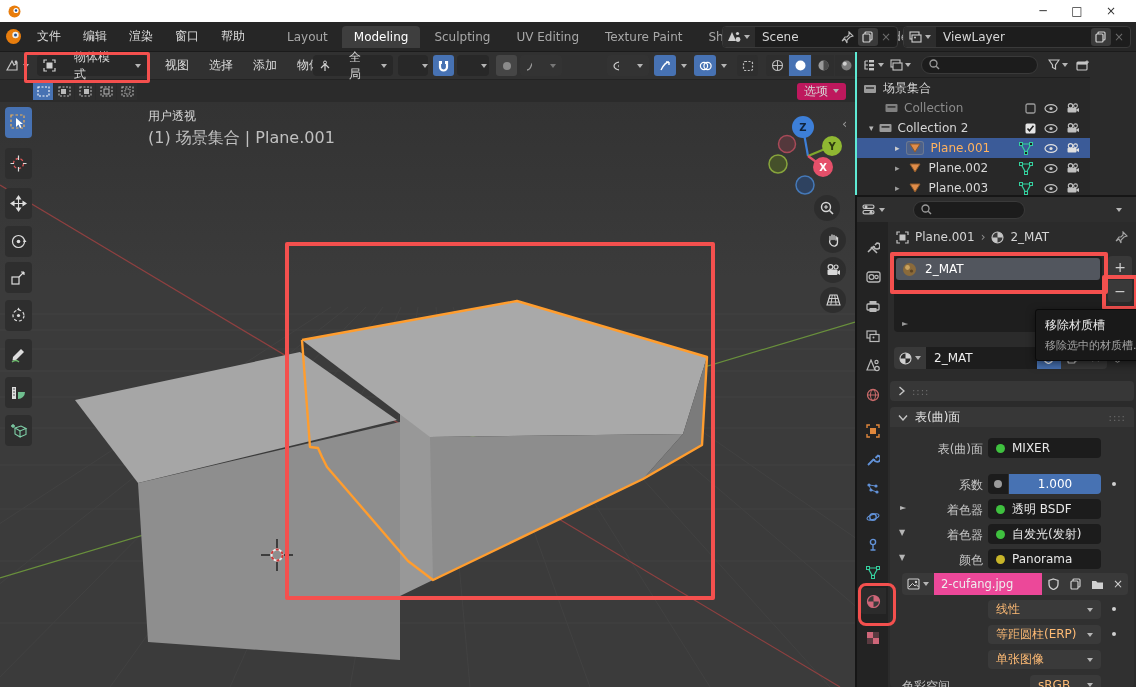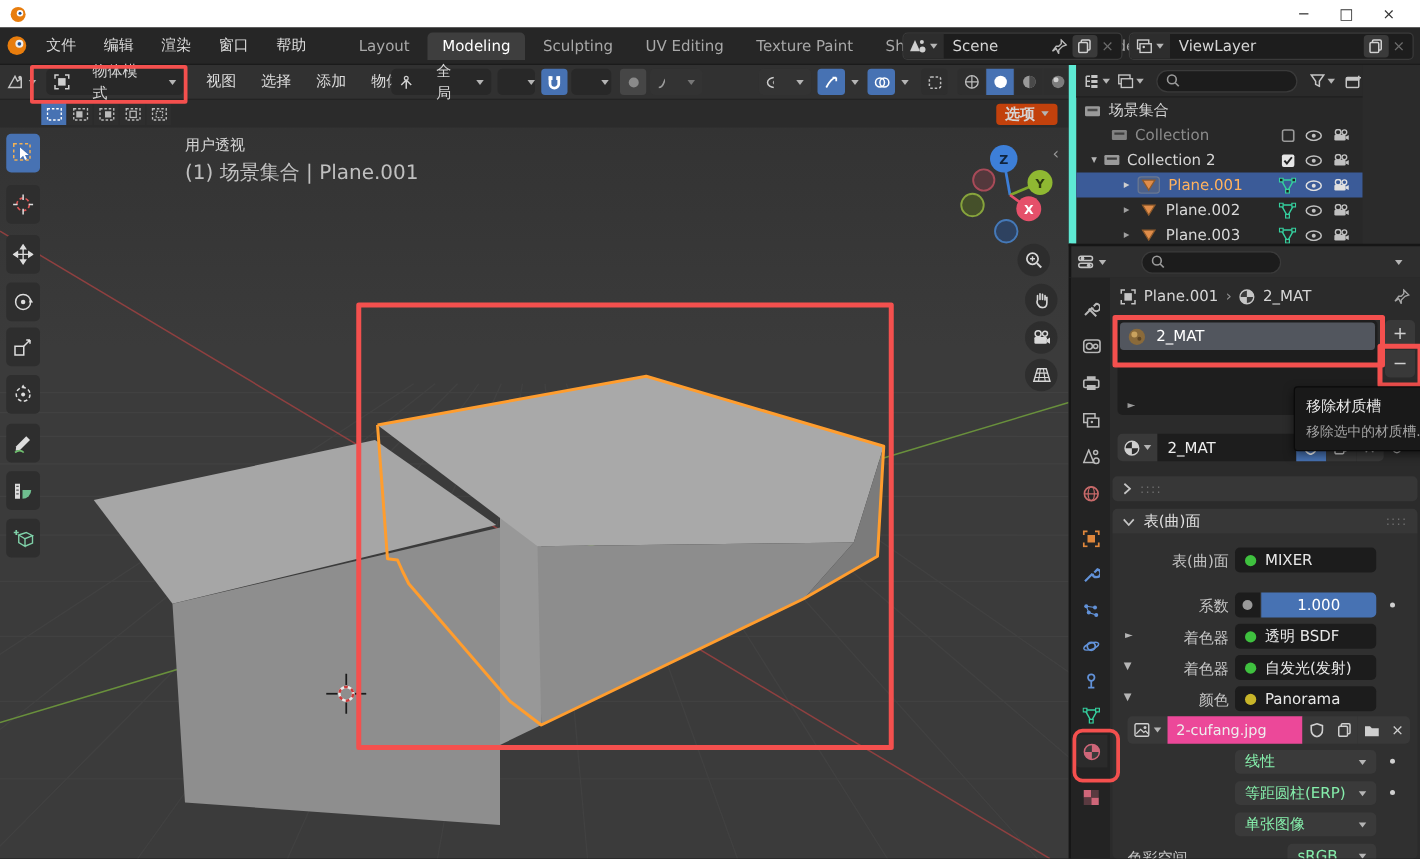--- a/index.html
+++ b/index.html
@@ -32,36 +32,36 @@
   .selbtn:first-child{border-radius:3px 0 0 3px;}
   
   .viewport{left:0;top:102px;width:855px;height:585px;overflow:hidden;
     background:linear-gradient(#333333 0%,#373737 16%,#3b3b3b 30%,#3b3b3b 100%);}
   .vtext1{color:#d8d8d8;font-size:12px;}
   .vtext2{color:#c0c0c0;font-size:16px;}
   .toolcol-btn{position:absolute;left:5px;width:27px;height:31px;background:#2e2e2e;border-radius:4px;display:flex;align-items:center;justify-content:center;}
   .navbtn{position:absolute;width:26px;height:26px;border-radius:50%;background:rgba(42,42,42,.78);display:flex;align-items:center;justify-content:center;}
   .redbox{position:absolute;border:4px solid #f4504e;border-radius:2px;pointer-events:none;z-index:40;}
   
-  .outliner{left:855px;top:52px;width:235px;height:143px;background:#282828;border-left:6px solid #5eead4;box-sizing:border-box;}
+  .outliner{left:855px;top:52px;width:235px;height:143px;background:#282828;border-left:2px solid #5eead4;box-sizing:border-box;}
   .outl-head{height:26px;background:#2a2a2a;display:flex;align-items:center;border-bottom:1px solid #1f1f1f;box-sizing:border-box;}
   .searchpill{background:#1c1c1c;border:1px solid #3a3a3a;border-radius:10px;height:18px;display:flex;align-items:center;padding:0 7px;gap:5px;box-sizing:border-box;}
   .orow{height:20px;display:flex;align-items:center;position:relative;}
   .orow .nm{margin-left:6px;}
   .rowctl{position:absolute;display:flex;align-items:center;gap:8px;right:10px;}
   
   .propshead{left:855px;top:195px;width:281px;height:27px;background:#2e2e2e;border-left:2px solid #161616;border-top:2px solid #161616;display:flex;align-items:center;box-sizing:border-box;}
   .props{left:855px;top:222px;width:281px;height:465px;background:#2b2b2b;border-left:2px solid #161616;box-sizing:border-box;overflow:hidden;}
   .tabrail{position:absolute;left:0;top:0;width:31px;height:465px;background:#232323;}
   .tabicon{position:absolute;left:3px;width:26px;height:26px;display:flex;align-items:center;justify-content:center;border-radius:4px 0 0 4px;}
   .tabicon.active{background:#2b2b2b;}
   .label-r{position:absolute;text-align:right;color:#c5c5c5;}
   .valbtn{position:absolute;height:20px;background:#1c1c1c;border-radius:4px;display:flex;align-items:center;padding:0 8px;gap:7px;color:#e8e8e8;box-sizing:border-box;}
   .dot{width:9px;height:9px;border-radius:50%;}
-  .ddbtn{position:absolute;height:19px;background:#3a3a3a;border-radius:4px;display:flex;align-items:center;padding:0 8px;justify-content:space-between;color:#86efac;box-sizing:border-box;}
+  .ddbtn{position:absolute;height:19px;background:#3a3a3a;border-radius:4px;display:flex;align-items:center;padding:0 8px;justify-content:space-between;color:#fdba74;box-sizing:border-box;}
   .panelhead{position:absolute;left:35px;width:242px;height:20px;background:#373737;border-radius:4px;display:flex;align-items:center;padding:0 8px;gap:7px;color:#e2e2e2;box-sizing:border-box;}
   .smallbtn{position:absolute;height:22px;background:#393939;display:flex;align-items:center;justify-content:center;color:#cfcfcf;box-sizing:border-box;}
   .decor{position:absolute;width:4px;height:4px;border-radius:50%;background:#cfcfcf;}
   .tooltip{position:absolute;left:147px;top:87px;width:126px;background:#191919;border:1px solid #0a0a0a;box-shadow:0 3px 8px rgba(0,0,0,.5);border-radius:3px;padding:7px 9px;z-index:60;}
   .tooltip .t1{color:#e8e8e8;font-size:12px;}
   .tooltip .t2{color:#a5a5a5;font-size:11px;margin-top:4px;}
   .handle{color:#6e6e6e;font-size:10px;letter-spacing:1px;}
   svg{display:block;}
 </style>
 </head>
@@ -289,21 +289,21 @@
           <rect x="1" y="1" width="11" height="9" fill="none" stroke="#bbb" stroke-width="1.1" stroke-dasharray="2 1.5"></rect>
           <rect x="4" y="3" width="5" height="5" fill="none" stroke="#bbb"></rect>
         </svg>
     </span>
     <span class="selbtn">
       <svg width="13" height="11">
           <rect x="1" y="1" width="11" height="9" fill="none" stroke="#bbb" stroke-width="1.1" stroke-dasharray="2 1.5"></rect>
           <rect x="4" y="3" width="5" height="5" fill="none" stroke="#bbb" stroke-dasharray="1.5 1"></rect>
         </svg>
     </span>
-    <span style="position:absolute;left:797px;display:flex;align-items:center;gap:5px;background:#c2410c;border-radius:3px;height:17px;padding:0 7px;font-weight:bold;">
+    <span style="position:absolute;left:797px;display:flex;align-items:center;gap:5px;background:#be185d;border-radius:3px;height:17px;padding:0 7px;">
       <span>选项</span>
       <span class="chev"></span>
     </span>
   </div>
 
   <div class="abs viewport">
     <svg width="855" height="585" viewBox="0 0 855 585">
 
       <g stroke="#474747" stroke-width="1" opacity="0.55">
         <line x1="0" y1="212" x2="855" y2="212"></line>

